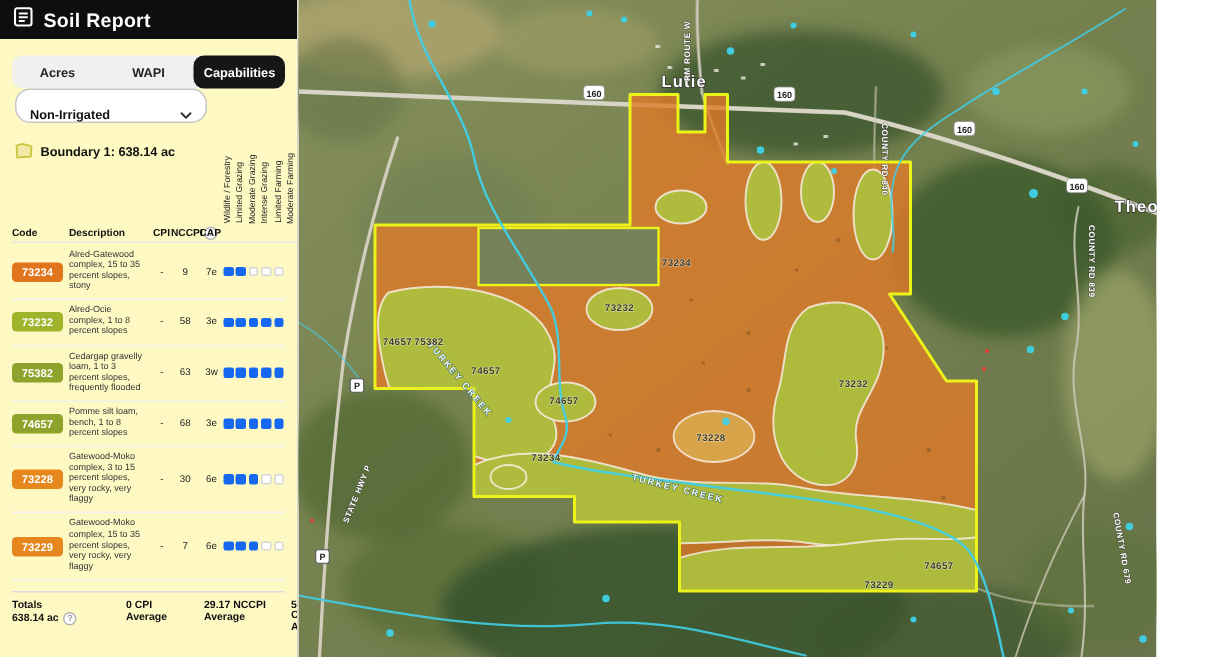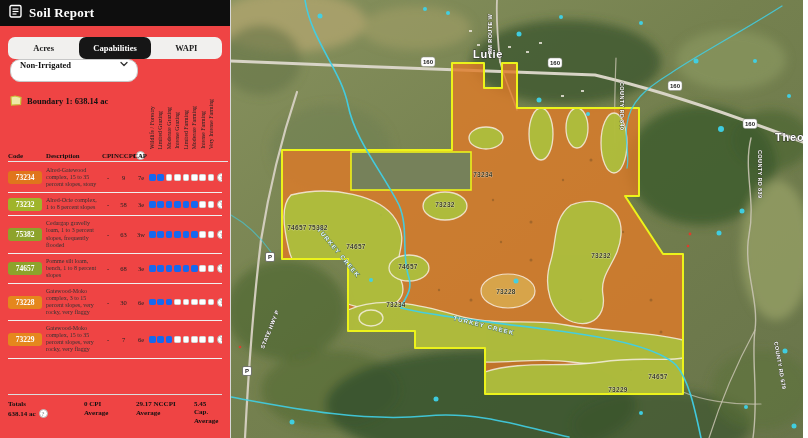--- a/index.html
+++ b/index.html
@@ -1,27 +1,27 @@
 <!DOCTYPE html>
 <html><head>
 <meta charset="utf-8">
 <style>
   html,body{margin:0;padding:0;background:#222;}
   *{box-sizing:border-box;}
   .app{width:808px;height:438px;display:flex;font-family:"Liberation Sans",sans-serif;overflow:hidden;background:#fff;}
 
   
-  .sidebar{width:231px;height:438px;background:#ef4444;position:relative;flex:none;overflow:hidden;border-right:1px solid #d8d8d8;font-family:Liberation Serif, serif;}
+  .sidebar{width:199px;height:438px;background:#fef9c3;position:relative;flex:none;overflow:hidden;border-right:1px solid #d8d8d8;}
   .hd{height:26px;background:#0e0e0e;color:#fff;display:flex;align-items:center;gap:7px;padding:0 9px;}
   .hd-title{font-size:13px;font-weight:700;letter-spacing:.2px;}
   .tabbar{margin:11px 8px 0 8px;background:#f1f0ee;border-radius:7px;display:flex;height:22px;}
   .tab{flex:1;display:flex;align-items:center;justify-content:center;font-size:8.5px;font-weight:700;color:#222;cursor:pointer;border-radius:7px;}
   .tab.active{background:#161616;color:#fff;}
   .soil-label{margin:9px 10px 3px 10px;font-size:8px;font-weight:700;color:#111;}
-  .select{margin:0 10px;width:128px;height:23px;border:1px solid #c7c7c7;border-radius:10px;display:flex;align-items:flex-start;justify-content:space-between;padding:0 9px;font-size:8.5px;font-weight:700;color:#111;cursor:pointer;background:#fff;}
+  .select{margin:0 10px;width:128px;height:23px;border:1px solid #c7c7c7;border-radius:10px;display:flex;align-items:flex-end;justify-content:space-between;padding:0 9px;font-size:8.5px;font-weight:700;color:#111;cursor:pointer;background:#fff;}
   .chev{width:8px;height:8px;flex:none;}
   .boundary{display:flex;align-items:center;gap:5px;margin:13px 10px 16px 10px;font-size:8.5px;font-weight:800;color:#111;}
 
   .capwrap{position:absolute;top:95px;left:8px;width:220px;height:67px;}
   .rot{position:absolute;bottom:13px;writing-mode:vertical-rl;transform:rotate(180deg);font-size:5.8px;font-weight:400;color:#222;white-space:nowrap;line-height:1;}
   .cols-row{position:absolute;bottom:0;left:0;right:0;display:grid;grid-template-columns:38px 56px 12px 19px 16px 68px 11px;align-items:end;font-size:6.8px;font-weight:700;color:#111;border-bottom:1px solid #e6e6e6;padding-bottom:2px;}
   .qm{width:9px;height:9px;border:1px solid #b5b5b5;border-radius:50%;color:#999;font-size:6px;font-weight:700;display:flex;align-items:center;justify-content:center;background:#fff;flex:none;}
   .qm.hdr{position:absolute;left:128px;bottom:2px;}
 
   #rows{position:absolute;top:163px;left:8px;right:8px;bottom:42px;overflow:hidden;}
@@ -61,22 +61,22 @@
             <line x1="3.5" y1="5" x2="9.5" y2="5" stroke="#fff" stroke-width="1.2"></line>
             <line x1="3.5" y1="7.5" x2="9.5" y2="7.5" stroke="#fff" stroke-width="1.2"></line>
             <line x1="3.5" y1="10" x2="7.5" y2="10" stroke="#fff" stroke-width="1.2"></line>
           </svg>
       </span>
       <span class="hd-title">Soil Report</span>
     </header>
 
     <div class="tabbar">
       <div class="tab">Acres</div>
+      <div class="tab">WAPI</div>
       <div class="tab active">Capabilities</div>
-      <div class="tab">WAPI</div>
     </div>
 
     <div class="select">
       <span>Non-Irrigated</span>
       <svg class="chev" viewBox="0 0 8 8">
           <polyline points="1,2.5 4,5.5 7,2.5" fill="none" stroke="#333" stroke-width="1.3" stroke-linecap="round" stroke-linejoin="round"></polyline>
         </svg>
     </div>
 
     <div class="boundary">

